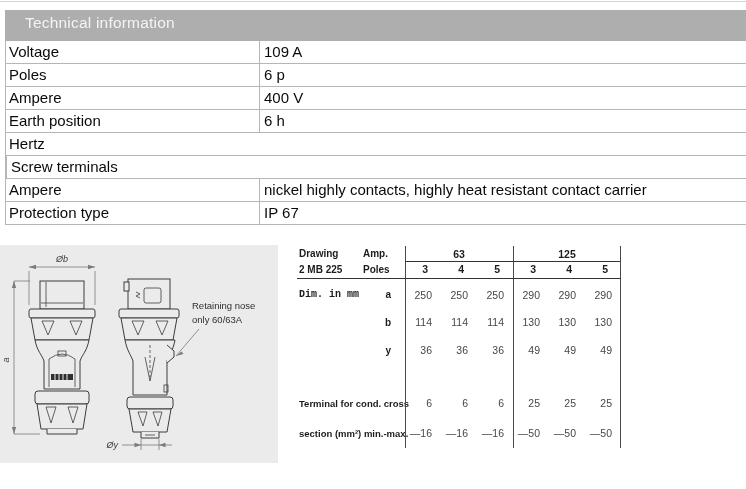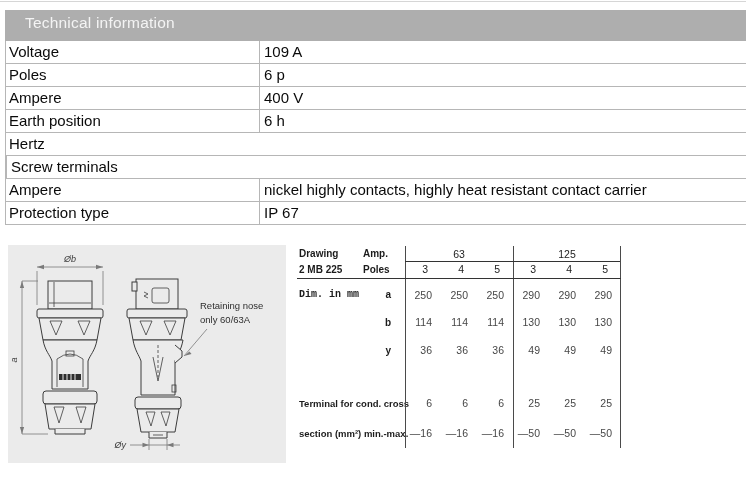--- a/index.html
+++ b/index.html
@@ -25,41 +25,41 @@
     width:253px; font-size:15px; line-height:22px; color:#0a0a0a; padding-left:3px;
     white-space:nowrap; overflow:hidden;
   }
   .ti-value {
     flex:1; border-left:1px solid #b6b6b6; font-size:15px; line-height:22px;
     color:#0a0a0a; padding-left:4px; white-space:nowrap; overflow:hidden;
   }
 
   
   .drawing-box {
-    position:absolute; left:8px; top:245px; width:278px; height:218px; background:#ebebeb;
+    position:absolute; left:0; top:245px; width:278px; height:218px; background:#ebebeb;
   }
   .drawing-box svg { display:block; }
   .draw-line  { stroke:#3c3c3c; stroke-width:1; fill:#ebebeb; }
   .draw-thin  { stroke:#3c3c3c; stroke-width:.8; fill:none; }
   .dim-line   { stroke:#7a7a7a; stroke-width:.8; fill:none; }
   .dim-arrow  { fill:#7a7a7a; stroke:none; }
   .dim-text   { fill:#3a3a3a; font-family:"Liberation Sans",sans-serif; font-size:9px; font-style:italic; }
   .note-text  { fill:#2e2e2e; font-family:"Liberation Sans",sans-serif; font-size:9.5px; }
 
   
   .dim-table {
     position:absolute; left:297px; top:246px; width:324px; height:202px;
     display:grid;
     grid-template-columns:64px 44px 36px 36px 36px 36px 36px 36px;
     grid-template-rows:15px 16px 4px 27px 28px 28px 24px 30px 30px;
     font-family:"Liberation Sans",sans-serif;
   }
   .dt-cell { display:flex; align-items:center; overflow:visible; white-space:nowrap; }
   .dt-h    { font-weight:700; font-size:10px; color:#1c1c1c; }
-  .dt-hn   { font-weight:400; font-size:10.5px; color:#1c1c1c; }
+  .dt-hn   { font-weight:700; font-size:10.5px; color:#1c1c1c; }
   .dt-v    { font-size:10.5px; color:#474747; }
   .dt-small{ font-weight:700; font-size:9.5px; color:#1c1c1c; }
   .al { padding-left:2px; }
   .ar { justify-content:flex-end; padding-right:9px; }
   .arh{ justify-content:flex-end; padding-right:13px; }
   .arl{ justify-content:flex-end; padding-right:14px; }
   .ac { justify-content:center; }
   .dt-vline { position:absolute; top:0; width:1px; height:202px; background:#4a4a4a; }
   .dt-hline { position:absolute; height:1px; background:#333333; }
 </style>

